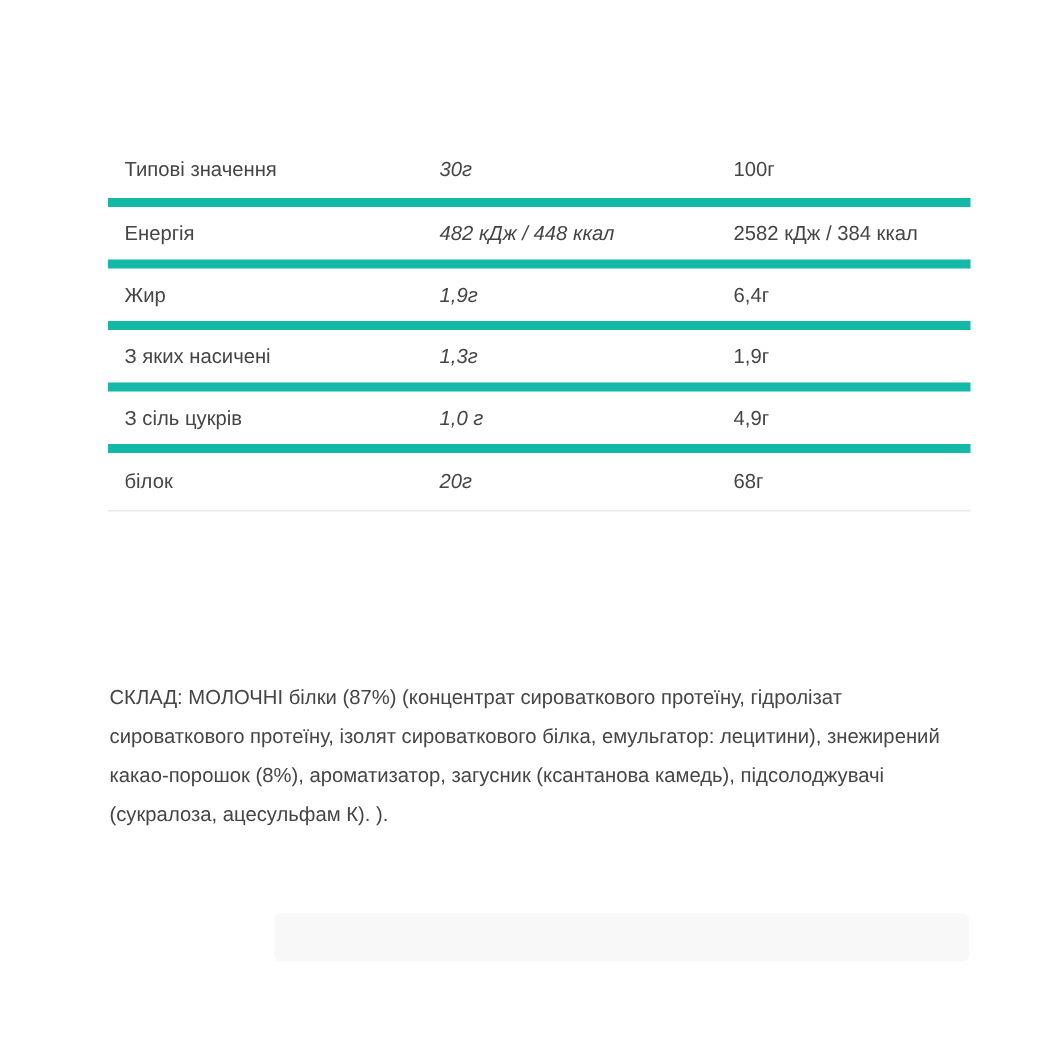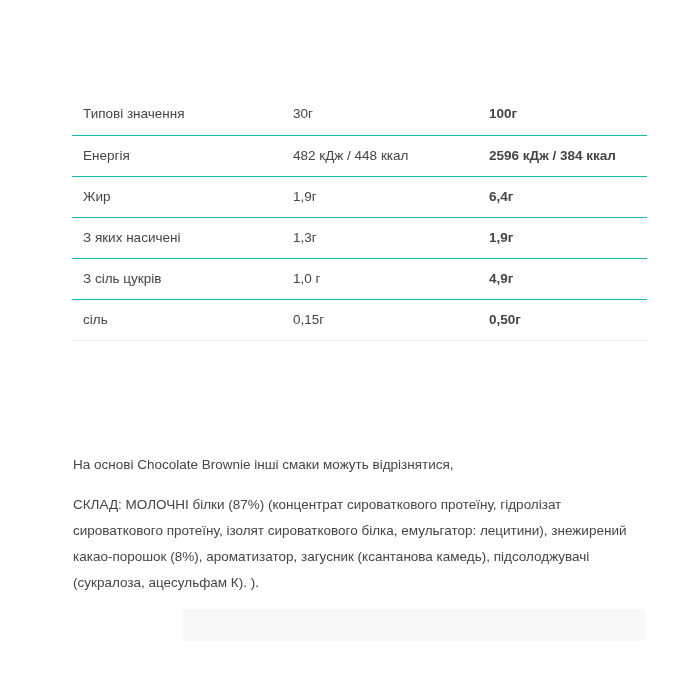--- a/index.html
+++ b/index.html
@@ -32,45 +32,45 @@
     left: 72px;
     top: 94px;
     width: 553px;
     border-collapse: collapse;
     table-layout: fixed;
   }
   .nutrition-table tr {
     height: 41px;
   }
   .nutrition-table tr + tr > td {
-    border-top: 1px solid #14b8a6;
+    border-top: 6px solid #14b8a6;
   }
   .nutrition-table tbody {
     border-bottom: 1px solid #e9e9e9;
   }
   .nutrition-table td {
     font-size: 13.5px;
     line-height: 1.3;
     color: #454545;
     vertical-align: middle;
     padding: 0;
     white-space: nowrap;
   }
   .col-label {
     width: 199px;
     padding-left: 11px !important;
   }
   .col-v1 {
     width: 185px;
     padding-left: 11px !important;
+    font-style: italic;
   }
   .col-v2 {
     width: 158px;
     padding-left: 11px !important;
-    font-weight: bold;
   }
 
   
   .notes {
     position: absolute;
     left: 73px;
     top: 452px;
     width: 556px;
   }
   .note-line {
@@ -107,21 +107,21 @@
 
       <tr>
         <td class="col-label">Типові значення</td>
         <td class="col-v1">30г</td>
         <td class="col-v2">100г</td>
       </tr>
 
       <tr>
         <td class="col-label">Енергія</td>
         <td class="col-v1">482 кДж / 448 ккал</td>
-        <td class="col-v2">2596 кДж / 384 ккал</td>
+        <td class="col-v2">2582 кДж / 384 ккал</td>
       </tr>
 
       <tr>
         <td class="col-label">Жир</td>
         <td class="col-v1">1,9г</td>
         <td class="col-v2">6,4г</td>
       </tr>
 
       <tr>
         <td class="col-label">З яких насичені</td>
@@ -129,30 +129,29 @@
         <td class="col-v2">1,9г</td>
       </tr>
 
 
       <tr>
         <td class="col-label">З сіль цукрів</td>
         <td class="col-v1">1,0 г</td>
         <td class="col-v2">4,9г</td>
       </tr>
 
+      <tr>
+        <td class="col-label">білок</td>
+        <td class="col-v1">20г</td>
+        <td class="col-v2">68г</td>
+      </tr>
 
-      <tr>
-        <td class="col-label">сіль</td>
-        <td class="col-v1">0,15г</td>
-        <td class="col-v2">0,50г</td>
-      </tr>
 
     </tbody>
   </table>
 
   <div class="notes">
-    <p class="note-line note-basis">На основі Chocolate Brownie інші смаки можуть відрізнятися,</p>
     <p class="note-line note-ingredients">СКЛАД: МОЛОЧНІ білки (87%) (концентрат сироваткового протеїну, гідролізат сироваткового протеїну, ізолят сироваткового білка, емульгатор: лецитини), знежирений какао-порошок (8%), ароматизатор, загусник (ксантанова камедь), підсолоджувачі (сукралоза, ацесульфам К). ).</p>
   </div>
 
   <div class="bottom-panel"></div>
 
 </div>
 
 </body></html>

